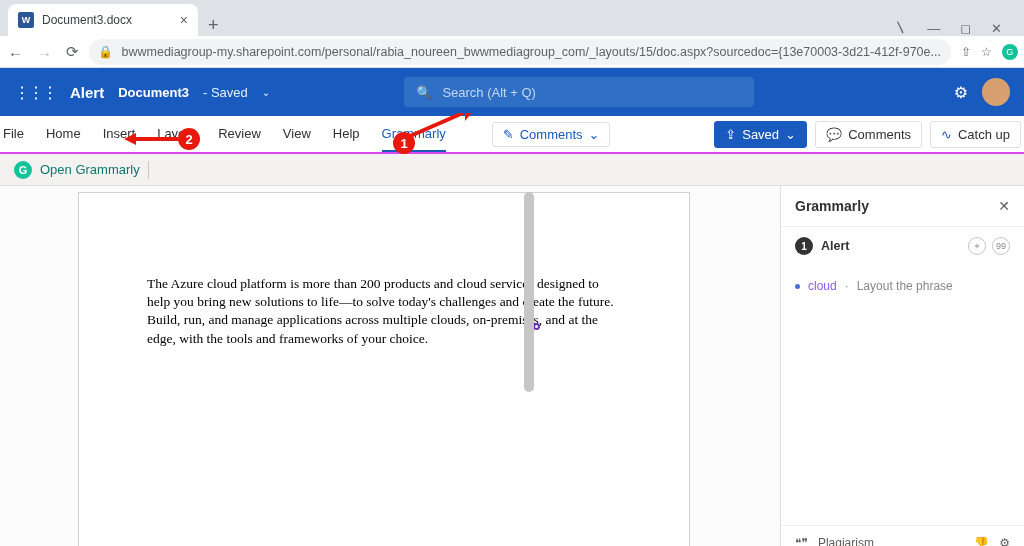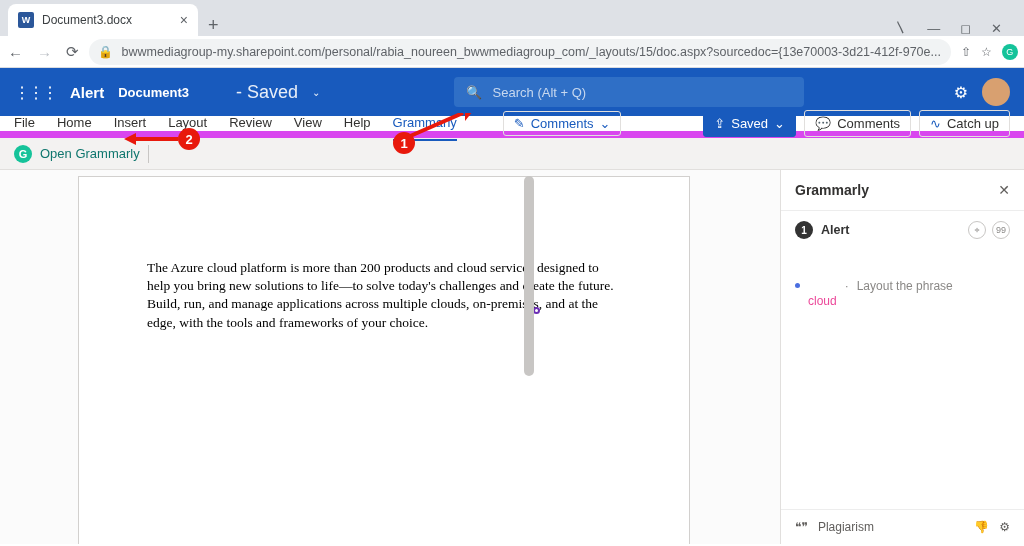--- a/index.html
+++ b/index.html
@@ -22,29 +22,29 @@
 .url-field .lock { color: #5f6368; font-size: 12px; }
 .url-field .url { font-size: 12.5px; color: #5f6368; white-space: nowrap; overflow: hidden; }
 .ext-icons { display: flex; align-items: center; gap: 12px; color: #5f6368; }
 .ext-icons .dot { width: 16px; height: 16px; border-radius: 50%; display: flex; align-items: center; justify-content: center; font-size: 9px; color: #fff; }
 
 
 .word-header { height: 48px; background: #185abd; display: flex; align-items: center; padding: 0 14px; gap: 14px; color: #fff; }
 .waffle { font-size: 16px; letter-spacing: -2px; }
 .word-brand { font-weight: 600; font-size: 15px; }
 .doc-title { font-size: 13px; font-weight: bold; }
-.saved { font-size: 18px; opacity: .9; margin-left: 33px; }
+.saved { font-size: 13px; opacity: .9; }
 .chev { font-size: 10px; opacity: .9; }
 .search-box { margin-left: 120px; background: #2f6fc6; border-radius: 4px; height: 30px; width: 350px; display: flex; align-items: center; padding: 0 12px; gap: 10px; color: #c7d8ef; font-size: 13px; }
 .hdr-right { margin-left: auto; display: flex; align-items: center; gap: 14px; }
 .gear { font-size: 16px; }
 .avatar { width: 28px; height: 28px; border-radius: 50%; background: #d8a070; }
 
 
-.ribbon { height: 22px; background: #fff; border-bottom: 7px solid #d946ef; display: flex; align-items: center; padding: 0 14px; gap: 22px; }
+.ribbon { height: 38px; background: #fff; border-bottom: 2px solid #d946ef; display: flex; align-items: center; padding: 0 3px; gap: 22px; }
 .ribbon .tab-item { font-size: 13px; color: #323130; padding: 9px 0; border-bottom: 2px solid transparent; }
 .ribbon .tab-item.active { border-bottom-color: #185abd; color: #185abd; }
 .ribbon-right { margin-left: auto; display: flex; gap: 8px; }
 .ribbon-btn { display: flex; align-items: center; gap: 6px; padding: 5px 10px; border: 1px solid #e1dfdd; border-radius: 3px; font-size: 13px; }
 .ribbon-btn.share { background: #185abd; color: #fff; border-color: #185abd; }
 .editing-btn { display: flex; align-items: center; gap: 6px; padding: 4px 10px; border: 1px solid #e1dfdd; border-radius: 3px; color: #185abd; font-size: 13px; }
 
 
 .sub-bar { height: 32px; background: #f3f2f1; border-bottom: 1px solid #e1dfdd; display: flex; align-items: center; padding: 0 14px; gap: 8px; }
 .grammarly-icon { width: 18px; height: 18px; border-radius: 50%; background: #15c39a; display: flex; align-items: center; justify-content: center; color: #fff; font-size: 11px; font-weight: bold; }
@@ -74,21 +74,21 @@
 .g-alert-badge { width: 18px; height: 18px; border-radius: 50%; background: #333; color: #fff; font-size: 10px; display: flex; align-items: center; justify-content: center; font-weight: bold; }
 .g-alert-text { font-size: 12.5px; color: #333; font-weight: 600; flex: 1; }
 .g-goals { display: flex; gap: 6px; }
 .g-goal-circle { width: 18px; height: 18px; border: 1px solid #c8c6c4; border-radius: 50%; font-size: 9px; display: flex; align-items: center; justify-content: center; color: #8a8886; }
 .g-cats { display: flex; justify-content: space-between; padding: 4px 14px 10px; border-bottom: 1px solid #ededed; }
 .g-cat { display: flex; flex-direction: column; align-items: center; gap: 3px; }
 .g-cat-line { width: 26px; height: 2.5px; border-radius: 2px; }
 .g-cat-label { font-size: 7.5px; color: #8a8886; letter-spacing: .3px; }
 .g-suggestion { padding: 14px; display: flex; align-items: center; gap: 8px; font-size: 12px; }
 .g-sug-dot { width: 5px; height: 5px; border-radius: 50%; background: #4a6ee0; }
-.g-sug-word { color: #ec4899; margin-top: 31px; }
+.g-sug-word { color: #8b5cf6; }
 .g-sug-action { color: #8a8886; }
 .g-foot { margin-top: auto; border-top: 1px solid #ededed; padding: 10px 14px; display: flex; align-items: center; gap: 10px; color: #605e5c; font-size: 12px; }
 .g-foot .spacer { flex: 1; }
 </style>
 </head>
 <body>
 
 <div class="browser-tabs">
   <div class="tab">
     <div class="favicon">W</div>

